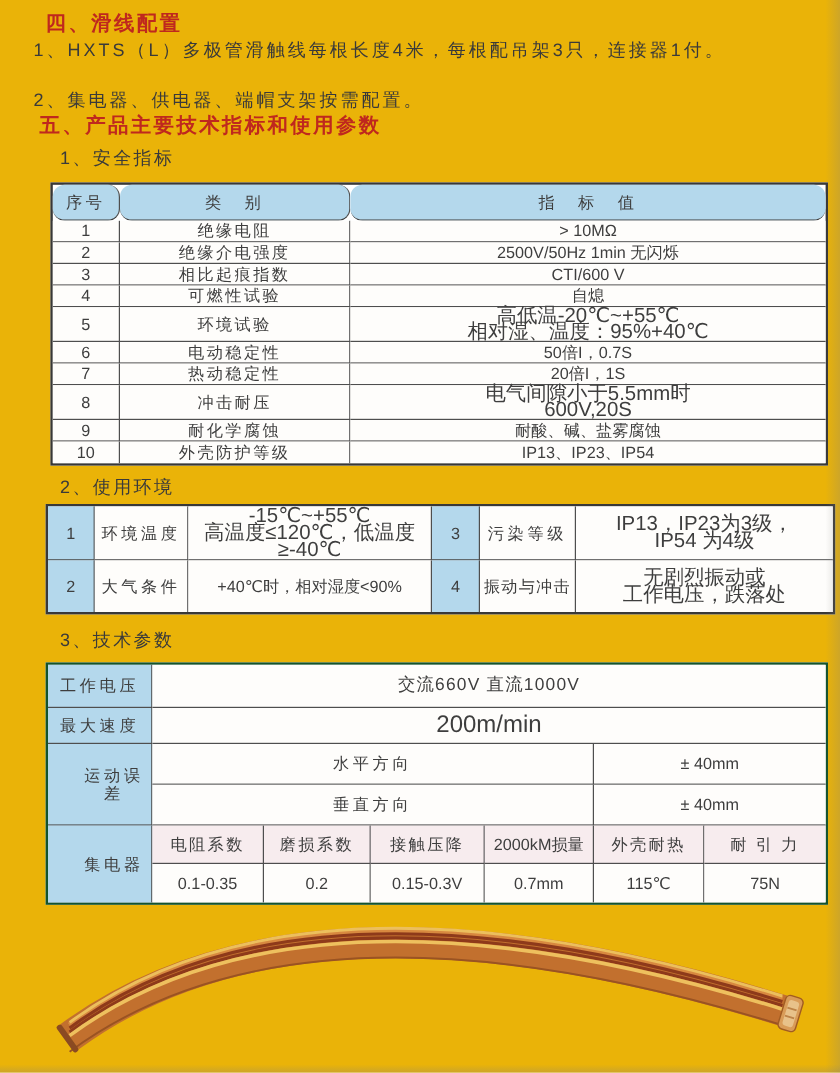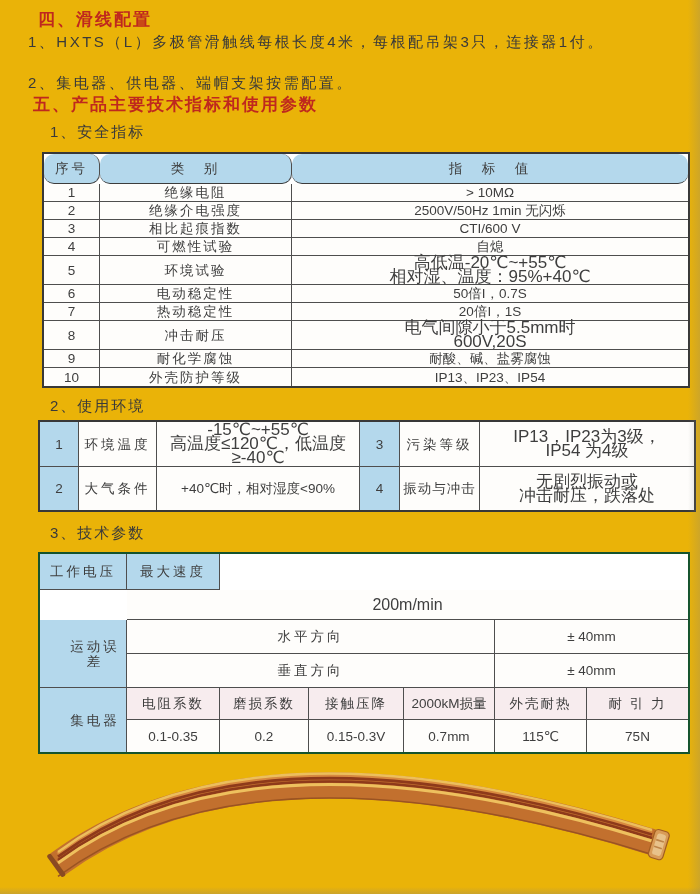--- a/index.html
+++ b/index.html
@@ -143,31 +143,32 @@
       <div>IP54 为4级</div>
     </div>
 
     <div class="cell blue nb">2</div>
     <div class="cell ls3 nb">大气条件</div>
     <div class="cell nb">+40℃时，相对湿度&lt;90%</div>
     <div class="cell blue nb">4</div>
     <div class="cell nb" style="letter-spacing:1px;">振动与冲击</div>
     <div class="cell nr nb two-line">
       <div>无剧烈振动或</div>
-      <div>冲击耐压，跌落处</div>
+      <div>工作电压，跌落处</div>
     </div>
   </div>
 
   <div class="sub-label" style="left:50px;top:524px;">3、技术参数</div>
 
   <div id="tech-table">
     <div class="cell blue ls3">工作电压</div>
+    <div class="cell nr span-all" style="font-size:14.5px;letter-spacing:1px;">交流660V 直流1000V</div>
 
     <div class="cell blue ls3">最大速度</div>
-    <div class="cell nr span-all" style="font-size:16px;">200m/min</div>
+    <div class="cell nr span-all" style="font-size:20px;">200m/min</div>
 
     <div class="cell blue ls3 rspan2">运动误差</div>
     <div class="cell span-dir ls3">水平方向</div>
     <div class="cell nr span-val">± 40mm</div>
     <div class="cell span-dir ls3">垂直方向</div>
     <div class="cell nr span-val">± 40mm</div>
 
     <div class="cell blue ls3 rspan2 nb">集电器</div>
     <div class="cell pink ls2">电阻系数</div>
     <div class="cell pink ls2">磨损系数</div>

